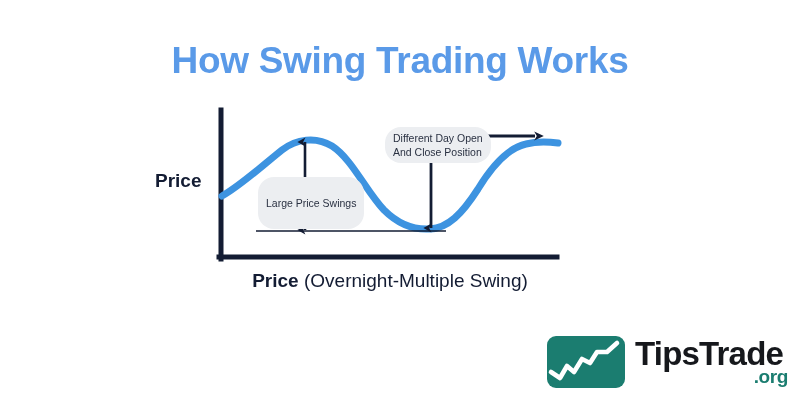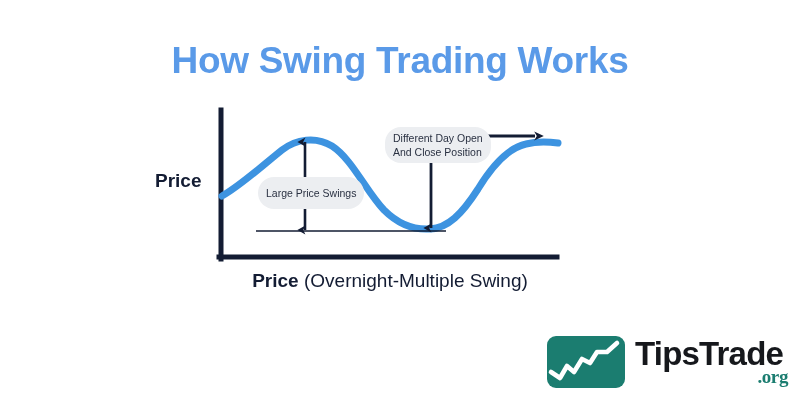--- a/index.html
+++ b/index.html
@@ -82,21 +82,21 @@
     background: #eceef1;
     border-radius: 16px;
     color: #2a3142;
     font-family: "Liberation Sans", sans-serif;
     line-height: 1.35;
     white-space: pre-line;
   }
   .chip-swings {
     left: 258px;
     top: 177px;
-    padding: 9px 8px;
+    padding: 19px 8px;
     font-size: 10.5px;
   }
   .chip-openclose {
     left: 385px;
     top: 127px;
     padding: 4px 8px;
     font-size: 10.5px;
   }
 
   
@@ -136,21 +136,21 @@
     white-space: nowrap;
   }
   .logo-tld {
     position: absolute;
     right: 2px;
     top: 33px;
     font-size: 19px;
     font-weight: bold;
     color: #1b7d70;
     letter-spacing: -0.4px;
-    font-family: Liberation Serif, serif;
+    font-family: Liberation Sans, sans-serif;
     white-space: nowrap;
   }
 </style>
 </head>
 <body>
 
 <div id="infographic">
 
   <div class="title">How Swing Trading Works</div>
 

